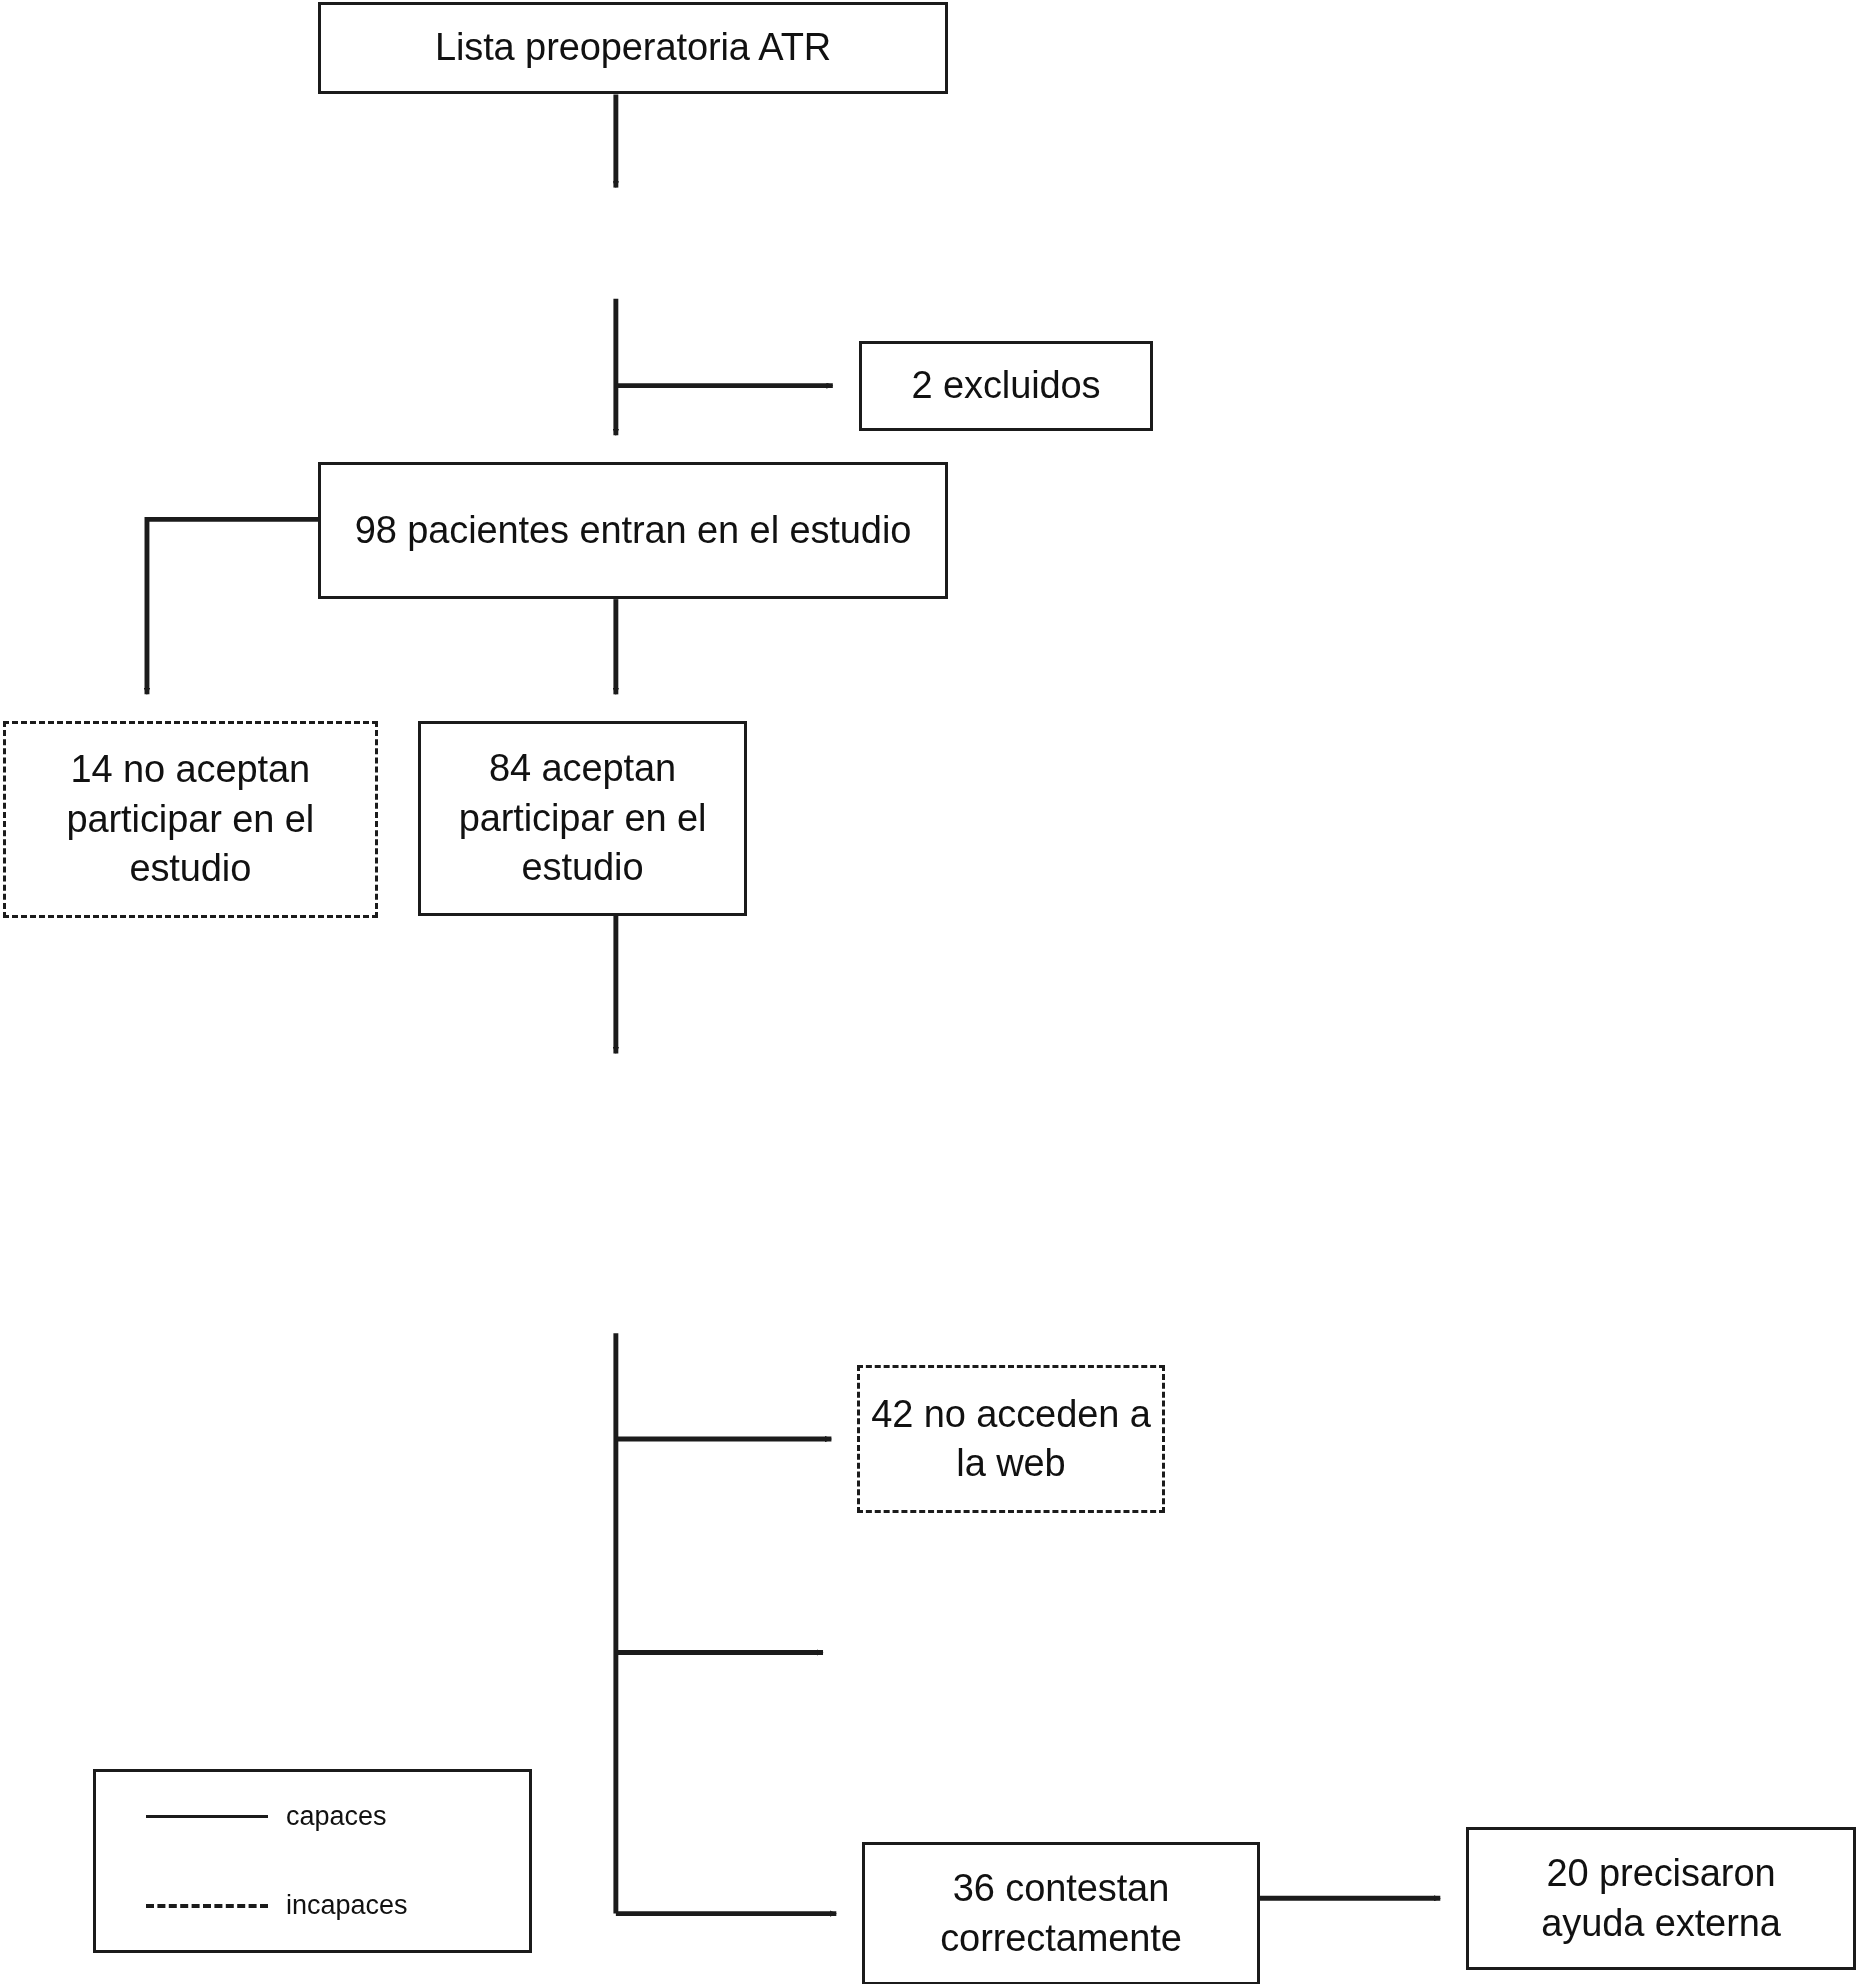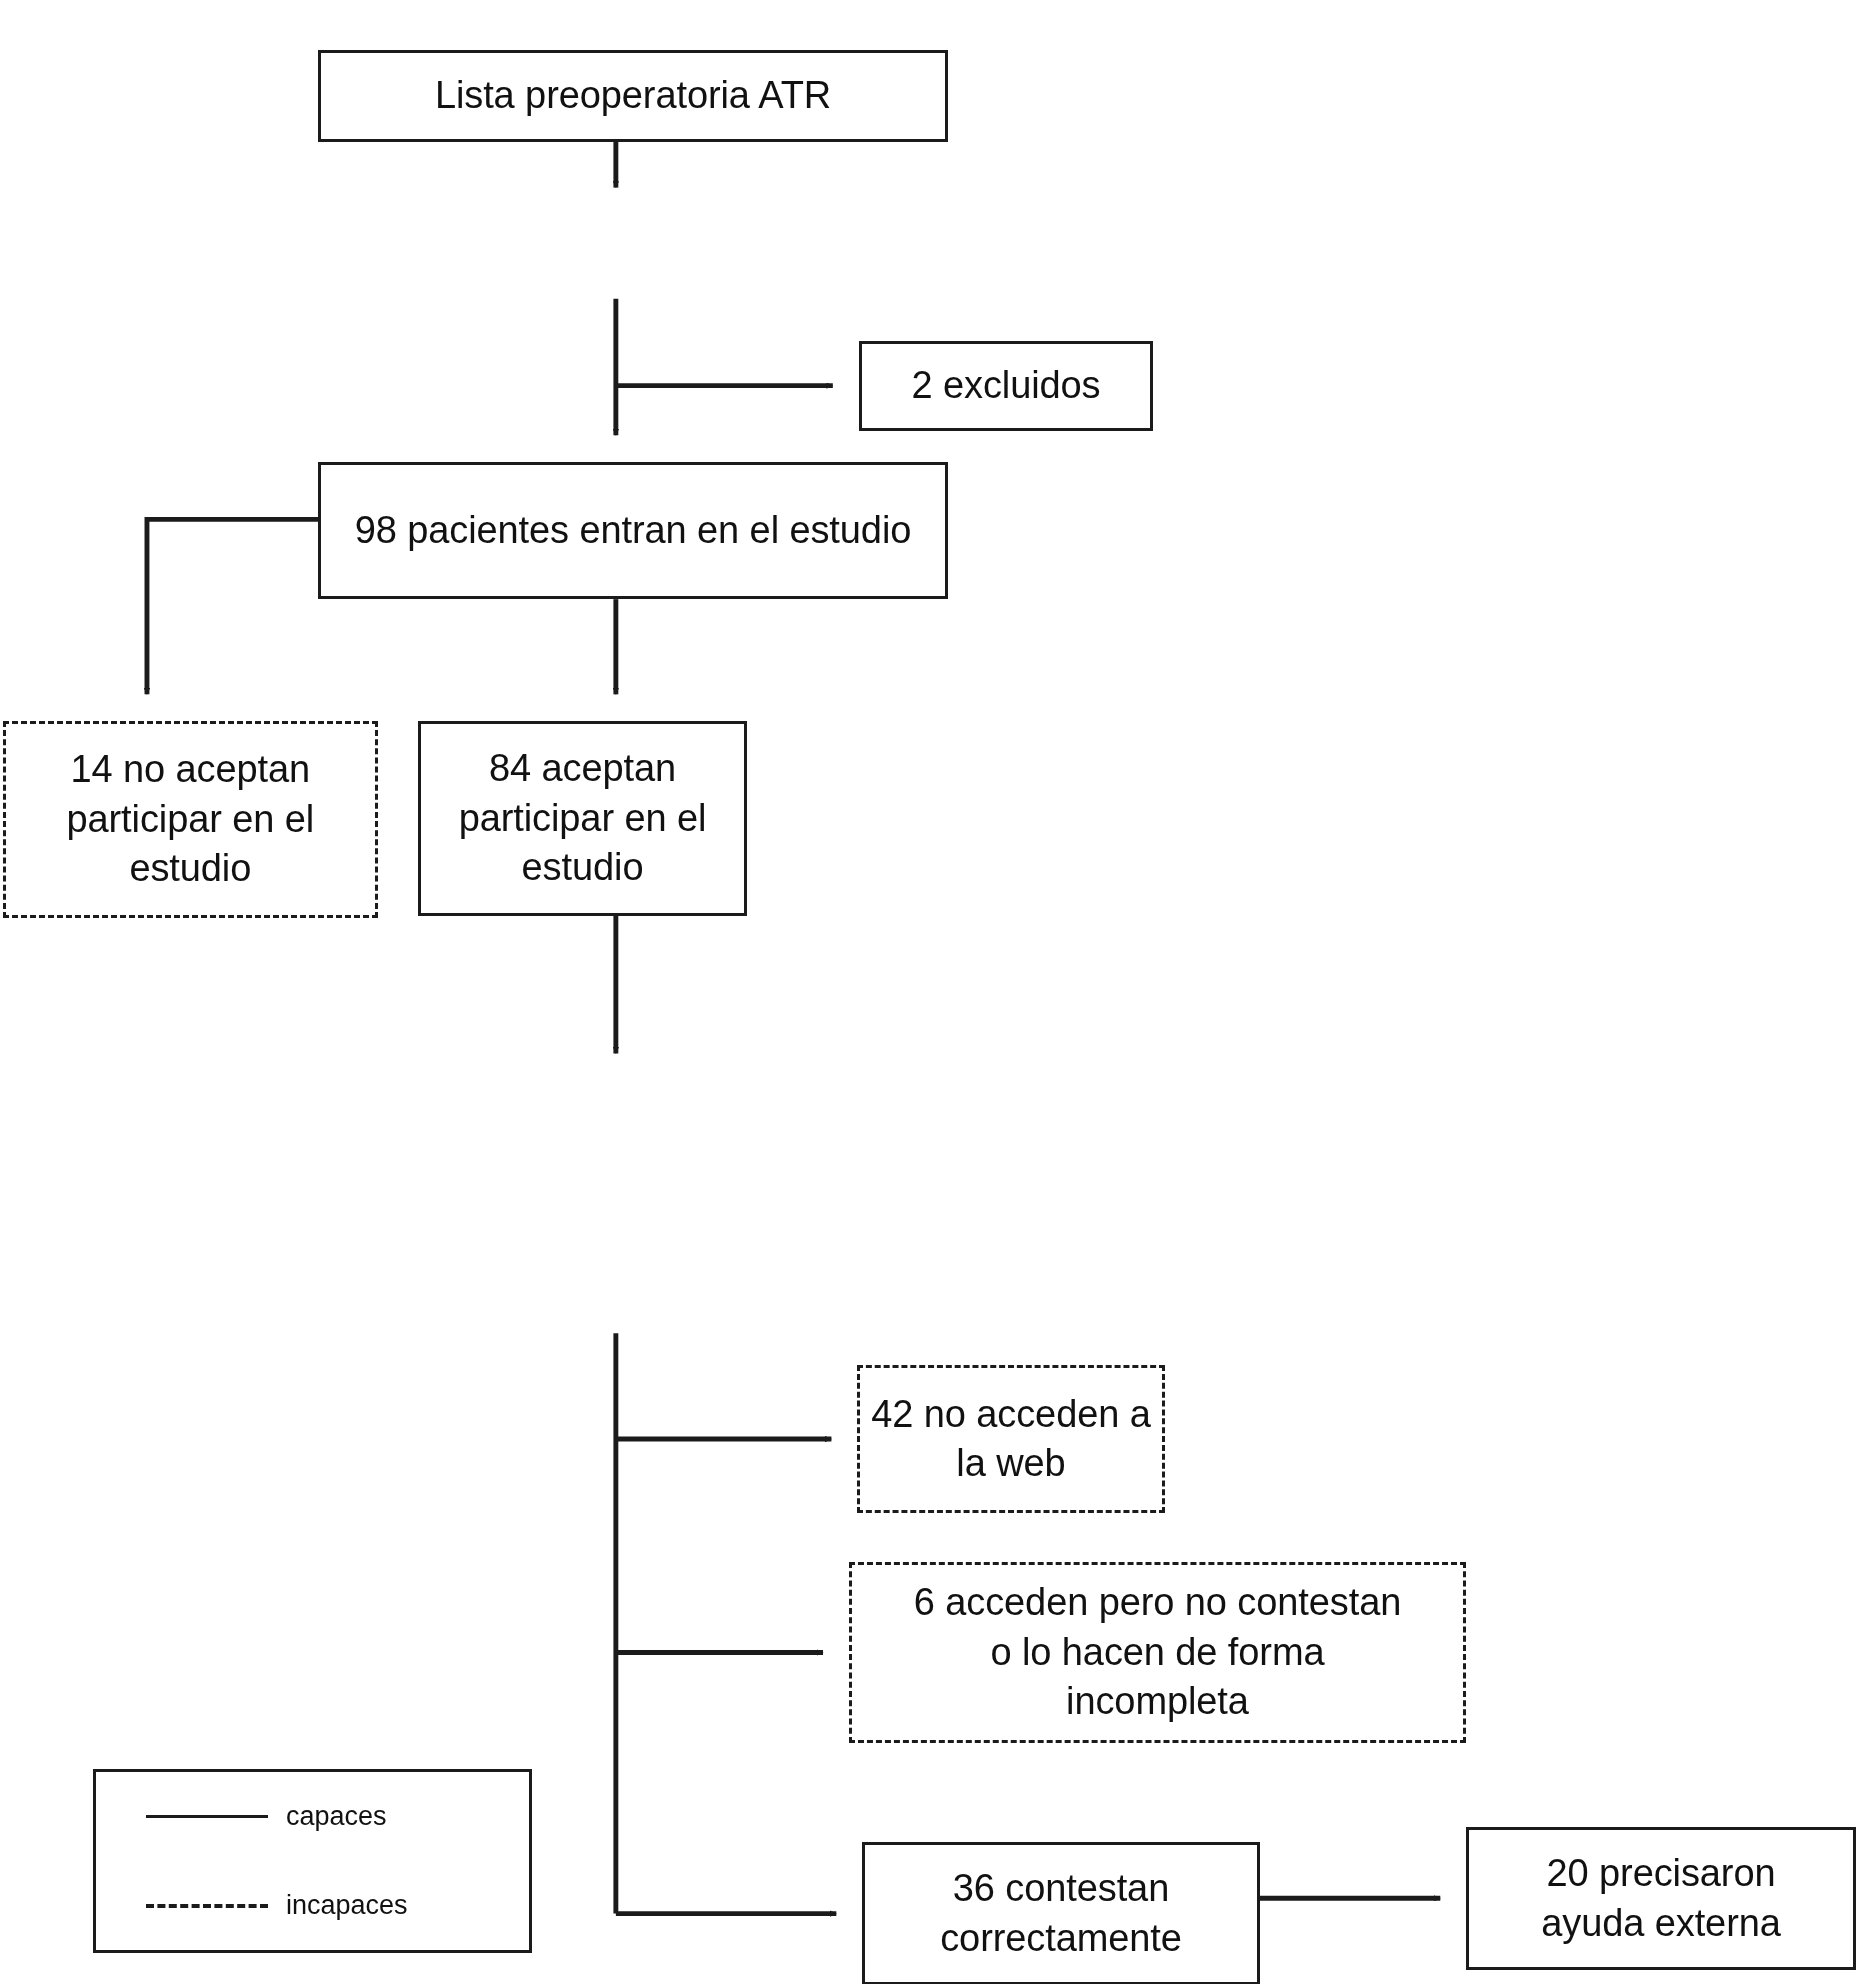--- a/index.html
+++ b/index.html
@@ -114,21 +114,21 @@
 
       <path d="M 880 1905 L 880 2734"></path>
       <path d="M 880 2056 L 1188 2056" marker-end="url(#arrowhead)"></path>
       <path d="M 880 2361 L 1176 2361" marker-end="url(#arrowhead)"></path>
       <path d="M 880 2734 L 1195 2734" marker-end="url(#arrowhead)"></path>
 
       <path d="M 1800 2712 L 2058 2712" marker-end="url(#arrowhead)"></path>
     </g>
   </svg>
 
-  <div class="node solid" style="left:318px; top:2.1px; width:630px; height:92px;margin-top:48px;">
+  <div class="node solid" style="left:318px; top:2.1px; width:630px; height:92px;">
     <span class="txt">Lista preoperatoria ATR</span>
   </div>
 
 
   <div class="node solid" style="left:859px; top:341px; width:294px; height:90px;">
     <span class="txt">2 excluidos</span>
   </div>
 
   <div class="node solid" style="left:318px; top:462px; width:630px; height:137px;">
     <span class="txt">98 pacientes entran en el estudio</span>
@@ -145,25 +145,20 @@
 participar en el
 estudio</span>
   </div>
 
 
   <div class="node dashed" style="left:857px; top:1365px; width:308px; height:148px;">
     <span class="txt">42 no acceden a
 la web</span>
   </div>
 
-  <div class="node dashed" style="left:849px; top:1562px; width:617px; height:181px;">
-    <span class="txt">6 acceden pero no contestan
-o lo hacen de forma
-incompleta</span>
-  </div>
 
   <div class="node solid" style="left:862px; top:1842px; width:398px; height:143px;">
     <span class="txt">36 contestan
 correctamente</span>
   </div>
 
   <div class="node solid" style="left:1466px; top:1827px; width:390px; height:143px;">
     <span class="txt">20 precisaron
 ayuda externa</span>
   </div>

